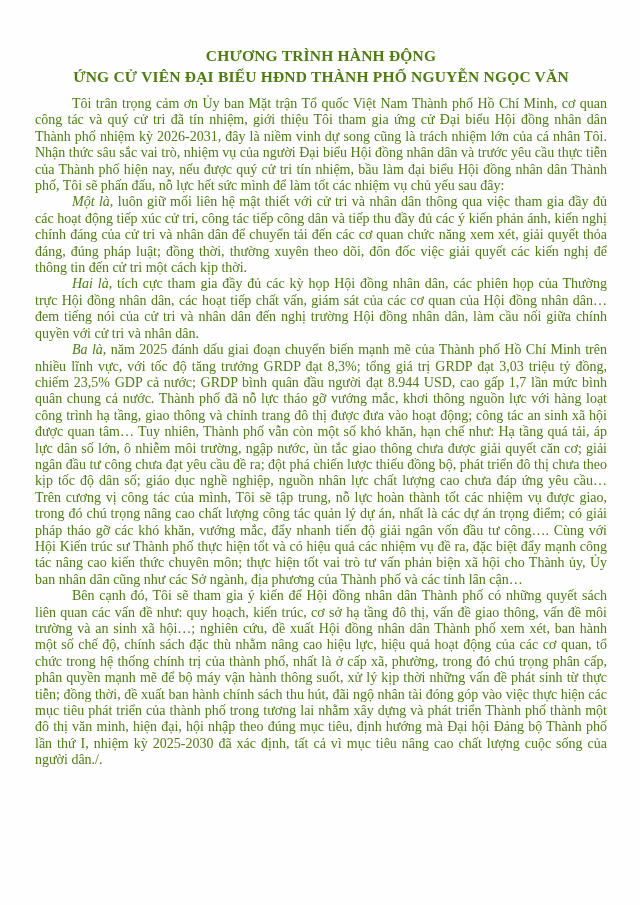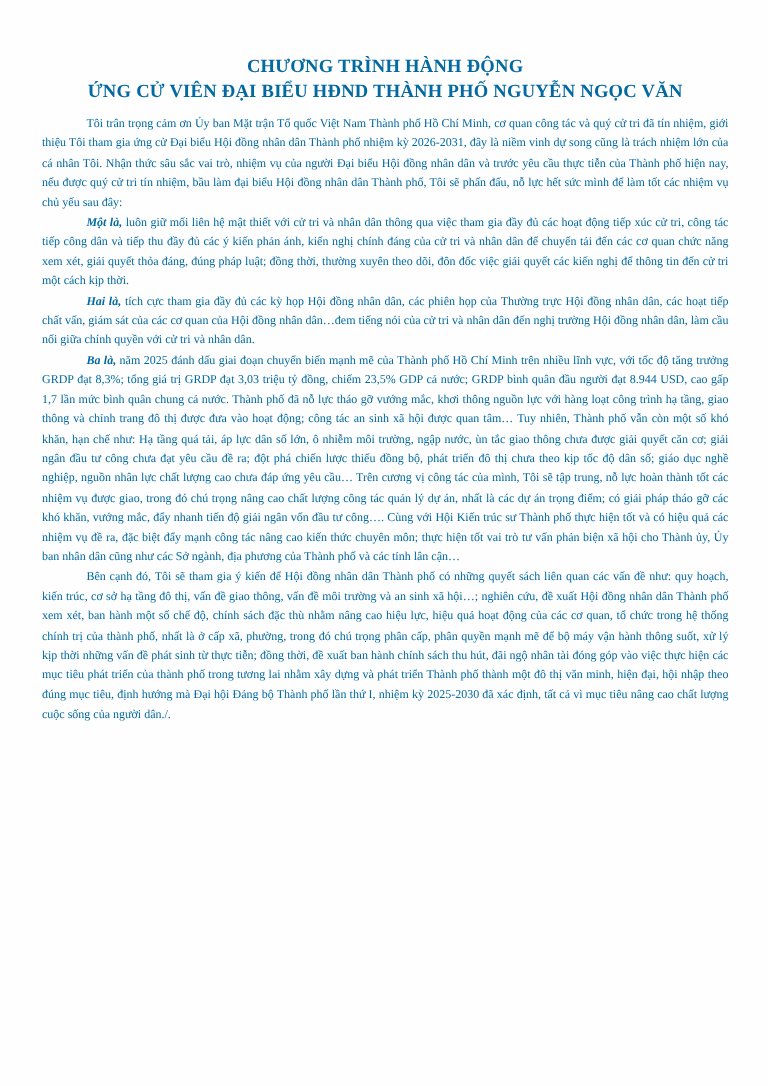--- a/index.html
+++ b/index.html
@@ -1,42 +1,42 @@
 <!DOCTYPE html>
 <html><head>
 <meta charset="utf-8">
 <style>
   html, body { margin: 0; padding: 0; }
   .page {
     width: 640px;
     height: 905px;
     box-sizing: border-box;
     background: #fefefe;
-    color: #0369a1;
+    color: #4d7c0f;
     padding: 45px 33px 0 35px;
     font-family: "Liberation Serif", "DejaVu Serif", serif;
     overflow: hidden;
   }
   .title {
     margin: 0;
     font-size: 15.5px;
     font-weight: bold;
     text-align: center;
     line-height: 21px;
     letter-spacing: 0.2px;
   }
   .titles { margin-bottom: 9px; }
   .body-text p {
     margin: 0;
-    font-size: 10px;
+    font-size: 14px;
     line-height: 16.4px;
     text-align: justify;
     text-indent: 37px;
   }
-  .run-bi { font-weight: bold; font-style: italic; }
+  .run-bi { font-weight: normal; font-style: italic; }
   .run-it { }
 </style>
 </head>
 <body>
 
 <div class="page">
   <div class="titles">
     <h1 class="title">CHƯƠNG TRÌNH HÀNH ĐỘNG</h1>
     <h1 class="title">ỨNG CỬ VIÊN ĐẠI BIỂU HĐND THÀNH PHỐ NGUYỄN NGỌC VĂN</h1>
   </div>

